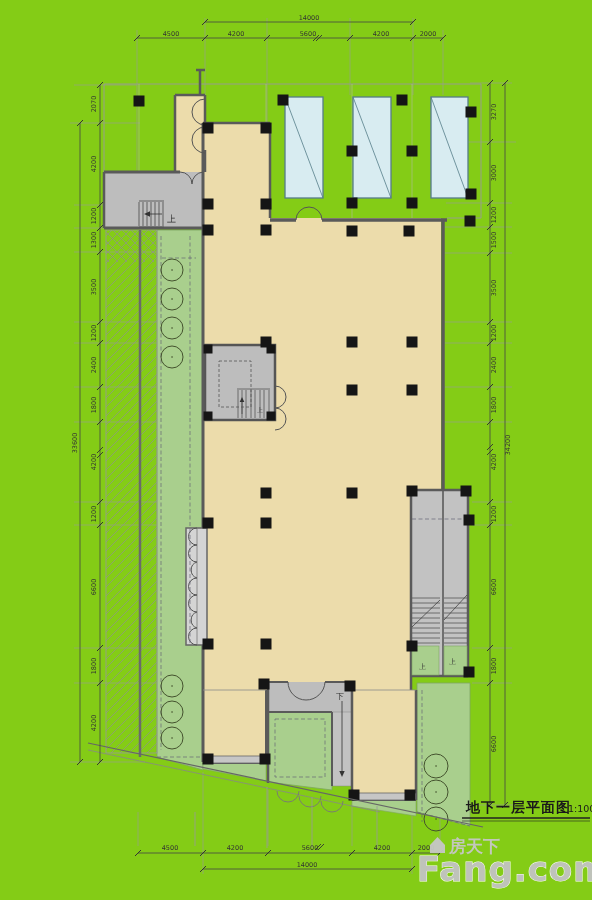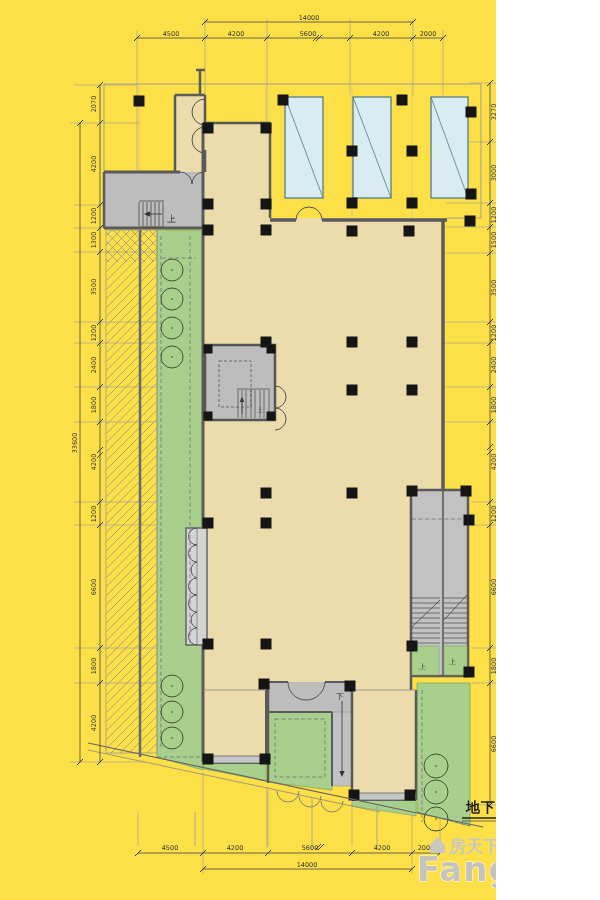--- a/index.html
+++ b/index.html
@@ -1,16 +1,16 @@
 <!DOCTYPE html>
 <html><head>
 <meta charset="utf-8">
 <style>
   html,body{margin:0;padding:0;background:#fff;}
-  .canvas{position:relative;width:496px;height:900px;background:#fde047;overflow:hidden;
+  .canvas{position:relative;width:592px;height:900px;background:#84cc16;overflow:hidden;
           font-family:"DejaVu Sans","Liberation Sans",sans-serif;}
   svg{position:absolute;left:0;top:0;}
   text{font-family:"DejaVu Sans","Liberation Sans",sans-serif;}
   .dim{font-size:6.5px;fill:#333;}
   .cjk{fill:#333;}
   .title-cn{font-size:14px;font-weight:bold;fill:#1a1a1a;letter-spacing:1px;}
   .title-scale{font-size:9.5px;fill:#1a1a1a;}
   .wm-cn{font-size:17px;font-weight:bold;fill:#c7c7c7;}
   .wm-en{font-size:34px;font-weight:bold;fill:#c3c3c3;stroke:#ffffff;stroke-width:1px;paint-order:stroke;letter-spacing:1px;}
 </style>

